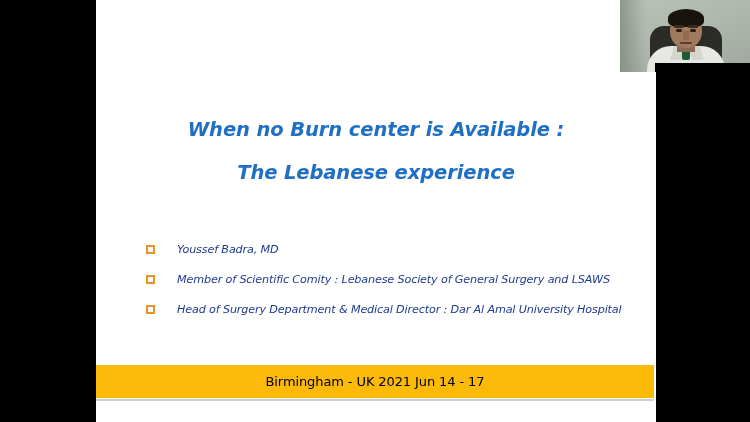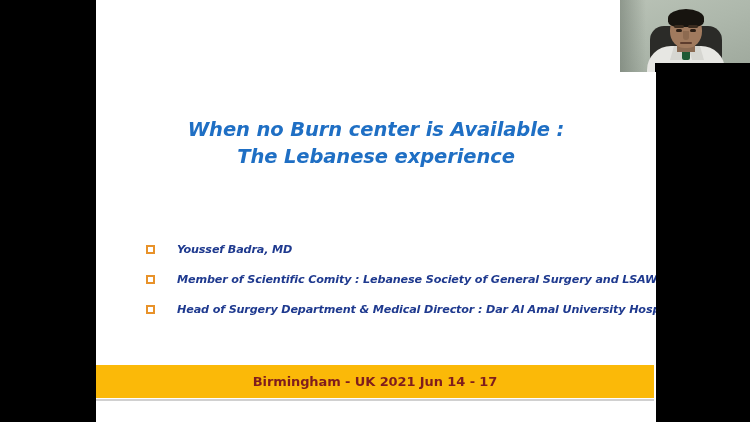--- a/index.html
+++ b/index.html
@@ -45,21 +45,21 @@
     display: block;
     color: #1f6fc4;
     font-family: "DejaVu Sans", sans-serif;
     font-weight: bold;
     font-style: italic;
     font-size: 19.5px;
     letter-spacing: -0.1px;
     white-space: nowrap;
   }
   .title-line.second {
-    margin-top: 2px;
+    margin-top: 18px;
   }
 
   
   #bullet-list {
     position: absolute;
     left: 50px;
     top: 234px;
     width: 510px;
   }
   .bullet-row {
@@ -73,44 +73,44 @@
     width: 9px;
     height: 9px;
     border: 2.5px solid #e8922a;
     background: #ffffff;
     box-sizing: border-box;
     margin-right: 22px;
   }
   .bullet-text {
     color: #1f3a8f;
     font-family: "DejaVu Sans", sans-serif;
-    font-weight: bold;
+    font-weight: normal;
     font-style: italic;
     font-size: 11.2px;
     letter-spacing: -0.15px;
     white-space: nowrap;
   }
 
   
   #footer-banner {
     position: absolute;
     left: 0px;
     top: 365px;
     width: 558px;
     height: 33px;
     background: #fbb908;
     display: flex;
     align-items: center;
     justify-content: center;
     box-sizing: border-box;
   }
   #footer-banner-text {
-    color: #7f1d1d;
+    color: #000000;
     font-family: "DejaVu Sans", sans-serif;
-    font-weight: bold;
+    font-weight: normal;
     font-size: 13px;
     letter-spacing: -0.1px;
     white-space: nowrap;
   }
   #footer-rule {
     position: absolute;
     left: 0px;
     top: 399px;
     width: 558px;
     height: 2px;

